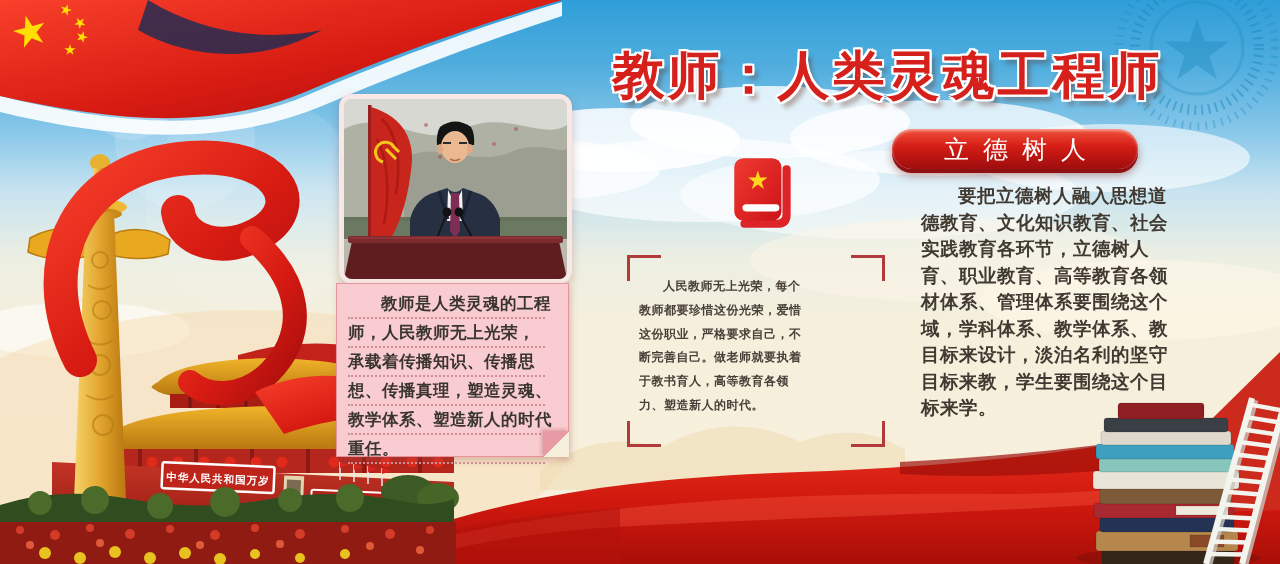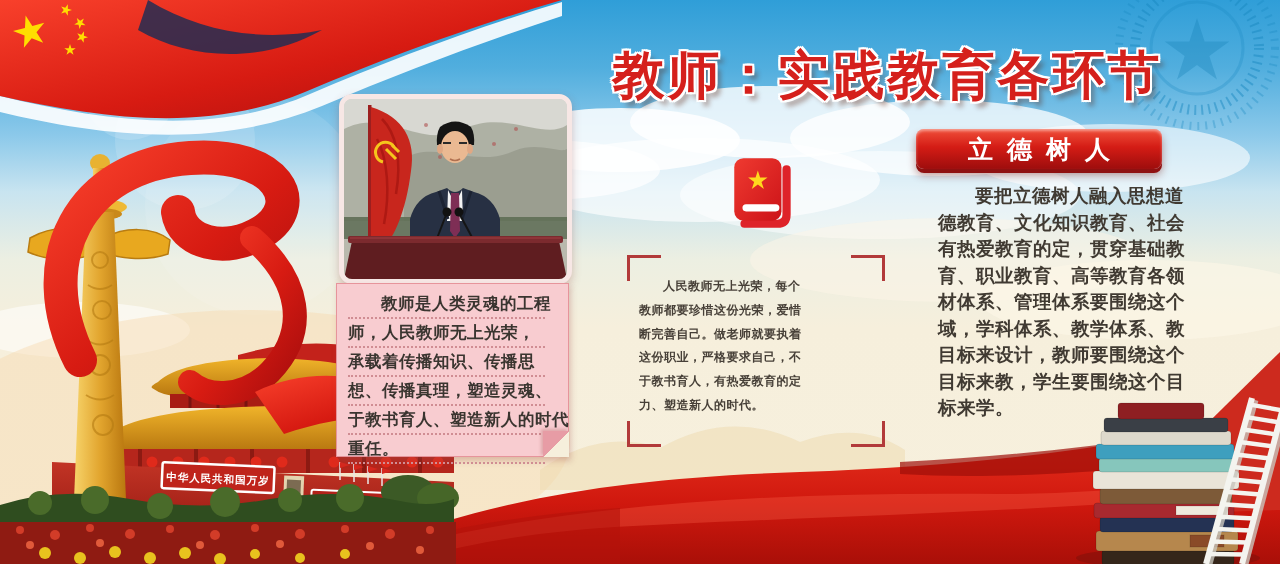--- a/index.html
+++ b/index.html
@@ -15,29 +15,29 @@
   
   .title{
     position:absolute;left:575px;top:40px;width:625px;height:72px;z-index:3;
     font-size:52px;font-weight:900;letter-spacing:3px;color:#d5201c;text-align:center;
     line-height:70px;white-space:nowrap;
     text-shadow:2px 0 #fff,-2px 0 #fff,0 2px #fff,0 -2px #fff,2px 2px #fff,-2px -2px #fff,2px -2px #fff,-2px 2px #fff,5px 6px 5px rgba(90,30,10,.4);
   }
 
   
   .badge{
-    position:absolute;left:916px;top:129px;width:246px;height:40px;z-index:3;
-    border-radius:8px;background:linear-gradient(180deg,#f0503a 0%,#d41c15 45%,#9d0d0d 100%);
+    position:absolute;left:892px;top:129px;width:246px;height:40px;z-index:3;
+    border-radius:20px;background:linear-gradient(180deg,#f0503a 0%,#d41c15 45%,#9d0d0d 100%);
     box-shadow:0 4px 0 #8f1111,0 6px 8px rgba(120,20,10,.45),inset 0 2px 3px rgba(255,255,255,.45);
-    color:#fff;font-size:25px;font-weight:bold;letter-spacing:14px;text-align:center;line-height:40px;
+    color:#fff;font-size:25px;font-weight:normal;letter-spacing:14px;text-align:center;line-height:40px;
     padding-left:14px;
   }
 
   
-  .para{position:absolute;left:921px;top:183px;width:250px;z-index:2;color:#403a32;font-weight:600;margin-left:17px;}
+  .para{position:absolute;left:921px;top:183px;width:250px;z-index:2;color:#403a32;font-weight:600;}
   .para .ln{font-size:18.5px;line-height:26.5px;letter-spacing:.5px;white-space:nowrap;}
   .ln.indent{text-indent:2em;}
 
   
   .quote{position:absolute;left:627px;top:255px;width:258px;height:192px;z-index:2;color:#474038;font-weight:600;}
   .quote .qtext{padding:20px 12px 0 12px;}
   .quote .ln{font-size:12px;line-height:23.8px;letter-spacing:.5px;white-space:nowrap;}
   .corner{position:absolute;width:34px;height:26px;border:0 solid #b23a3a;}
   .corner.tl{left:0;top:0;border-left-width:3px;border-top-width:3px;}
   .corner.tr{right:0;top:0;border-right-width:3px;border-top-width:3px;}
@@ -373,21 +373,21 @@
         <line x1="6" y1="139" x2="217" y2="139" stroke="#94383c" stroke-width="1.5"></line>
       </g>
     </svg>
   </div>
 
   <div class="note">
     <div class="ln indent">教师是人类灵魂的工程</div>
     <div class="ln">师，人民教师无上光荣，</div>
     <div class="ln">承载着传播知识、传播思</div>
     <div class="ln">想、传播真理，塑造灵魂、</div>
-    <div class="ln">于教书育人、塑造新人的时代</div>
+    <div class="ln">教学体系、塑造新人的时代</div>
     <div class="ln">重任。</div>
     <div class="note-fold"></div>
   </div>
 
   <div class="book-icon">
     <svg width="70" height="80" viewBox="0 0 66 78">
       <use href="#star" x="0" y="0" display="none"></use>
       <path d="M55,16 L55,60 Q55,69 46,69 L14,69" fill="none" stroke="#de2329" stroke-width="8" stroke-linecap="round"></path>
       <rect x="4" y="5" width="46" height="61" rx="9" fill="url(#bookG)"></rect>
       <rect x="12" y="50" width="36" height="7" rx="3.5" fill="#ffffff"></rect>
@@ -396,36 +396,36 @@
   </div>
 
   <div class="quote">
     <span class="corner tl"></span>
     <span class="corner tr"></span>
     <span class="corner bl"></span>
     <span class="corner br"></span>
     <div class="qtext">
       <div class="ln indent">人民教师无上光荣，每个</div>
       <div class="ln">教师都要珍惜这份光荣，爱惜</div>
+      <div class="ln">这份职业，严格要求自己，不</div>
       <div class="ln">断完善自己。做老师就要执着</div>
-      <div class="ln">这份职业，严格要求自己，不</div>
-      <div class="ln">于教书育人，有热爱教育的定</div>
+      <div class="ln">于教书育人，高等教育各领</div>
       <div class="ln">力、塑造新人的时代。</div>
     </div>
   </div>
 
-  <div class="title">教师：实践教育各环节</div>
+  <div class="title">教师：人类灵魂工程师</div>
 
   <div class="badge">立德树人</div>
 
   <div class="para">
     <div class="ln indent">要把立德树人融入思想道</div>
     <div class="ln">德教育、文化知识教育、社会</div>
-    <div class="ln">有热爱教育的定，贯穿基础教</div>
+    <div class="ln">实践教育各环节，立德树人</div>
     <div class="ln">育、职业教育、高等教育各领</div>
     <div class="ln">材体系、管理体系要围绕这个</div>
     <div class="ln">域，学科体系、教学体系、教</div>
-    <div class="ln">目标来设计，教师要围绕这个</div>
+    <div class="ln">目标来设计，淡泊名利的坚守</div>
     <div class="ln">目标来教，学生要围绕这个目</div>
     <div class="ln">标来学。</div>
   </div>
 
 </div>
 
 </body></html>

